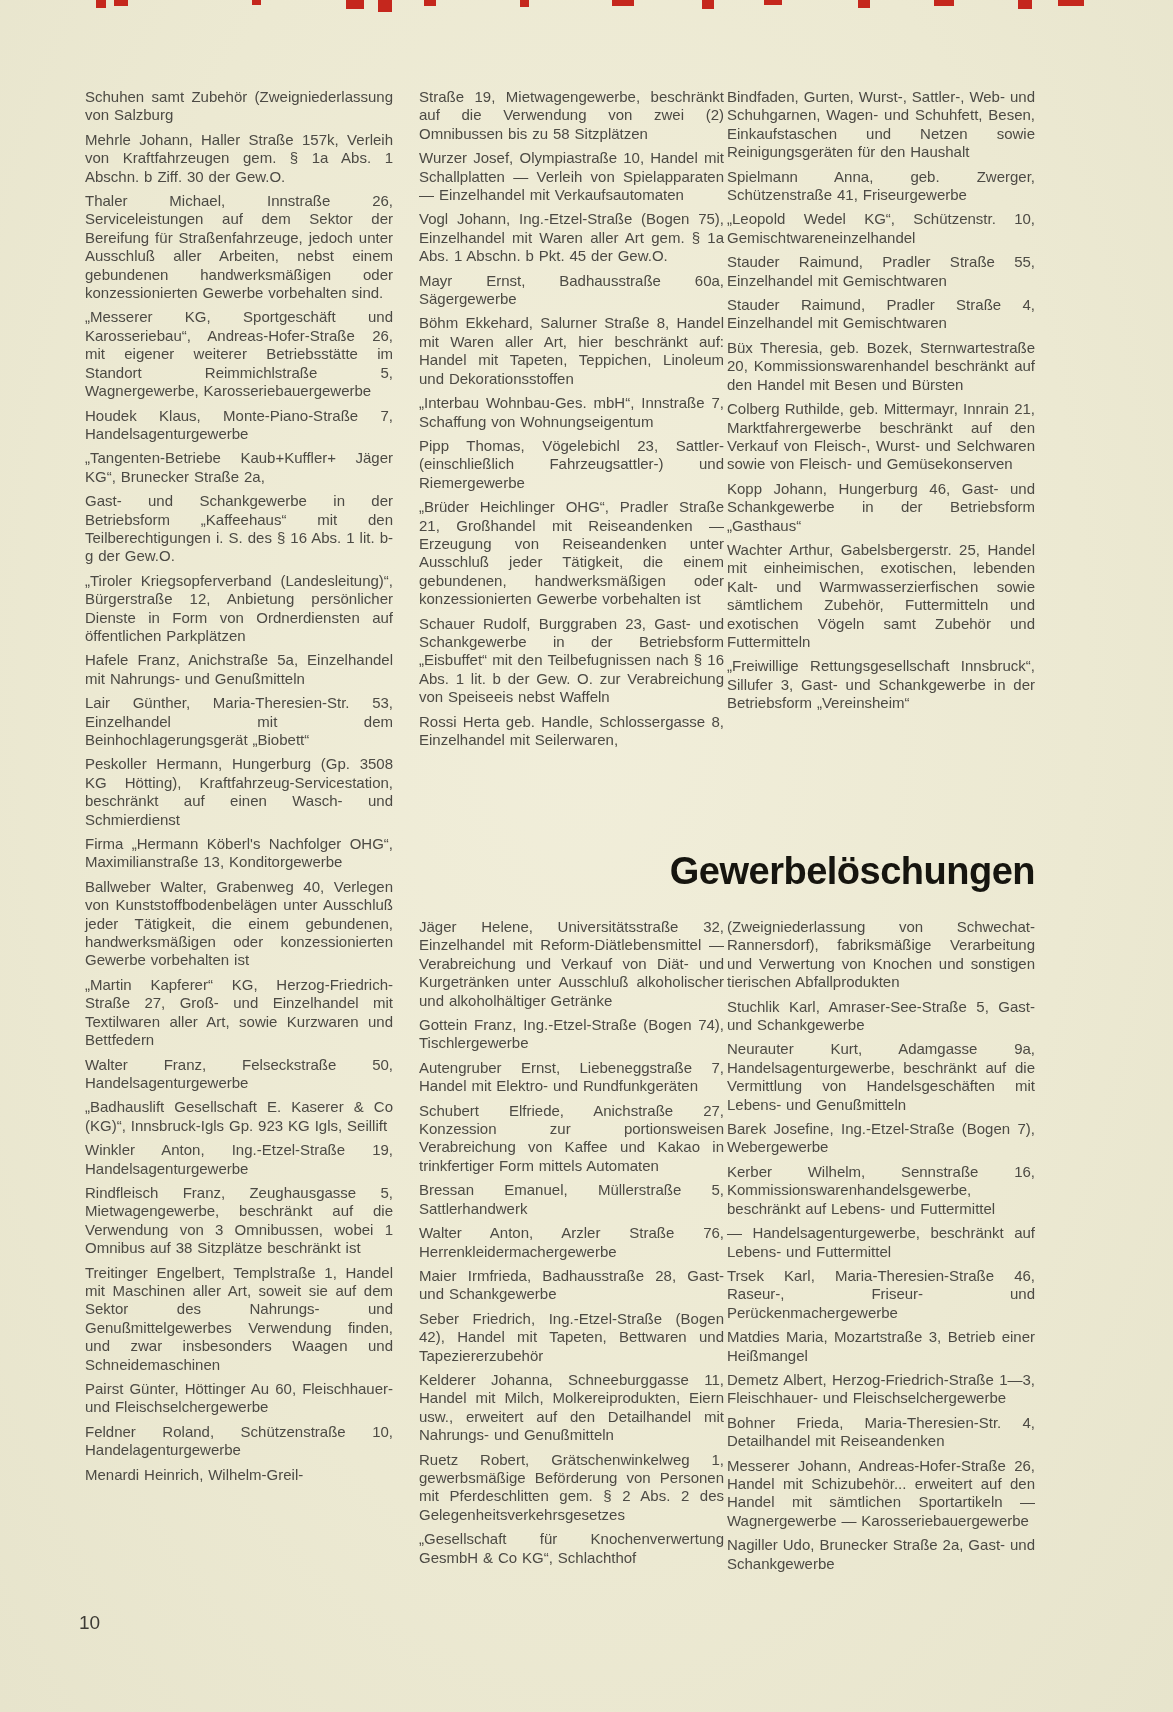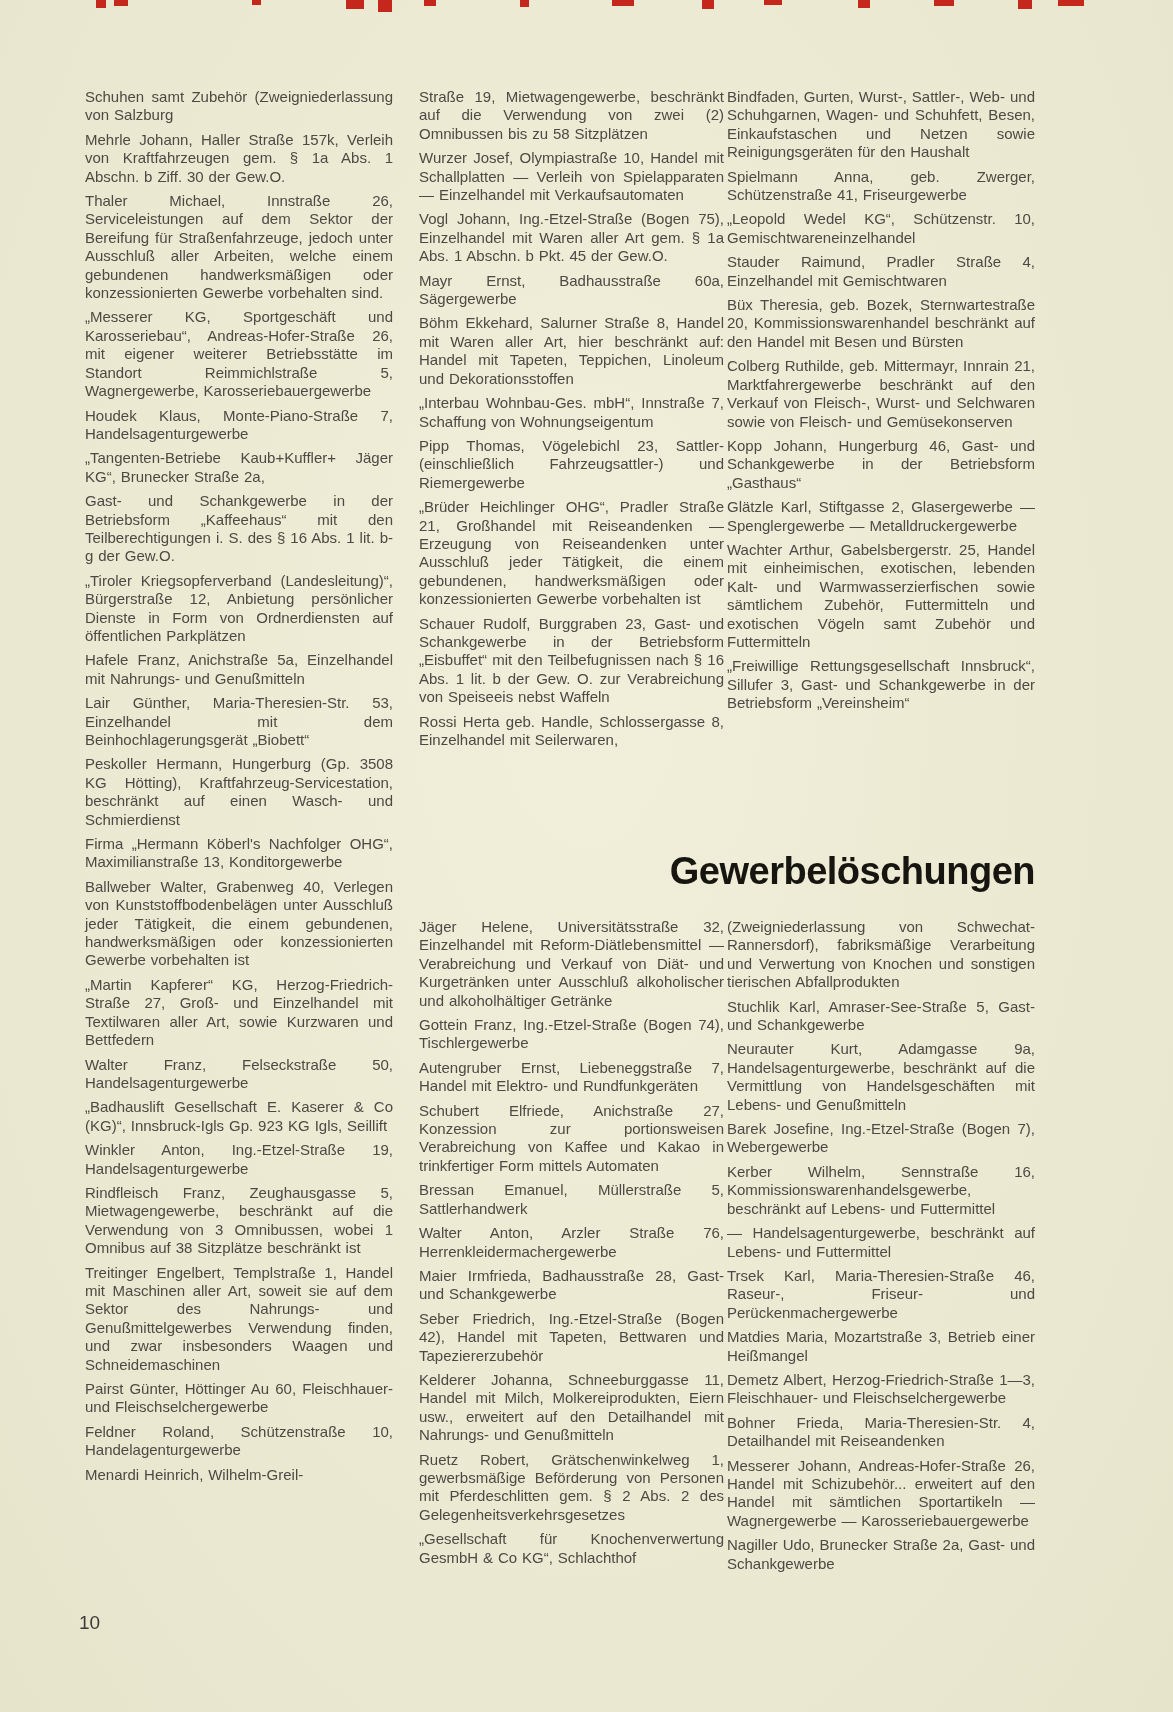--- a/index.html
+++ b/index.html
@@ -75,21 +75,21 @@
       <span style="left: 764px; width: 18px; height: 5px; background: rgb(197, 39, 29);"></span>
       <span style="left: 858px; width: 12px; height: 8px; background: rgb(197, 39, 29);"></span>
       <span style="left: 934px; width: 20px; height: 6px; background: rgb(197, 39, 29);"></span>
       <span style="left: 1018px; width: 14px; height: 9px; background: rgb(197, 39, 29);"></span>
       <span style="left: 1058px; width: 26px; height: 6px; background: rgb(197, 39, 29);"></span>
     </div>
 
   <div class="col col1">
       <p class="entry">Schuhen samt Zubehör (Zweigniederlassung von Salzburg</p>
       <p class="entry">Mehrle Johann, Haller Straße 157k, Verleih von Kraftfahrzeugen gem. § 1a Abs. 1 Abschn. b Ziff. 30 der Gew.O.</p>
-      <p class="entry">Thaler Michael, Innstraße 26, Serviceleistungen auf dem Sektor der Bereifung für Straßenfahrzeuge, jedoch unter Ausschluß aller Arbeiten, welche einem gebundenen handwerksmäßigen oder konzessionierten Gewerbe vorbehalten sind.</p>
+      <p class="entry">Thaler Michael, Innstraße 26, Serviceleistungen auf dem Sektor der Bereifung für Straßenfahrzeuge, jedoch unter Ausschluß aller Arbeiten, nebst einem gebundenen handwerksmäßigen oder konzessionierten Gewerbe vorbehalten sind.</p>
       <p class="entry">„Messerer KG, Sportgeschäft und Karosseriebau“, Andreas-Hofer-Straße 26, mit eigener weiterer Betriebsstätte im Standort Reimmichlstraße 5, Wagnergewerbe, Karosseriebauergewerbe</p>
       <p class="entry">Houdek Klaus, Monte-Piano-Straße 7, Handelsagenturgewerbe</p>
       <p class="entry">„Tangenten-Betriebe Kaub+Kuffler+ Jäger KG“, Brunecker Straße 2a,</p>
       <p class="entry">Gast- und Schankgewerbe in der Betriebsform „Kaffeehaus“ mit den Teilberechtigungen i. S. des § 16 Abs. 1 lit. b-g der Gew.O.</p>
       <p class="entry">„Tiroler Kriegsopferverband (Landesleitung)“, Bürgerstraße 12, Anbietung persönlicher Dienste in Form von Ordnerdiensten auf öffentlichen Parkplätzen</p>
       <p class="entry">Hafele Franz, Anichstraße 5a, Einzelhandel mit Nahrungs- und Genußmitteln</p>
       <p class="entry">Lair Günther, Maria-Theresien-Str. 53, Einzelhandel mit dem Beinhochlagerungsgerät „Biobett“</p>
       <p class="entry">Peskoller Hermann, Hungerburg (Gp. 3508 KG Hötting), Kraftfahrzeug-Servicestation, beschränkt auf einen Wasch- und Schmierdienst</p>
       <p class="entry">Firma „Hermann Köberl's Nachfolger OHG“, Maximilianstraße 13, Konditorgewerbe</p>
       <p class="entry">Ballweber Walter, Grabenweg 40, Verlegen von Kunststoffbodenbelägen unter Ausschluß jeder Tätigkeit, die einem gebundenen, handwerksmäßigen oder konzessionierten Gewerbe vorbehalten ist</p>
@@ -114,25 +114,25 @@
       <p class="entry">Pipp Thomas, Vögelebichl 23, Sattler- (einschließlich Fahrzeugsattler-) und Riemergewerbe</p>
       <p class="entry">„Brüder Heichlinger OHG“, Pradler Straße 21, Großhandel mit Reiseandenken — Erzeugung von Reiseandenken unter Ausschluß jeder Tätigkeit, die einem gebundenen, handwerksmäßigen oder konzessionierten Gewerbe vorbehalten ist</p>
       <p class="entry">Schauer Rudolf, Burggraben 23, Gast- und Schankgewerbe in der Betriebsform „Eisbuffet“ mit den Teilbefugnissen nach § 16 Abs. 1 lit. b der Gew. O. zur Verabreichung von Speiseeis nebst Waffeln</p>
       <p class="entry">Rossi Herta geb. Handle, Schlossergasse 8, Einzelhandel mit Seilerwaren,</p>
     </div>
 
   <div class="col col3">
       <p class="entry">Bindfaden, Gurten, Wurst-, Sattler-, Web- und Schuhgarnen, Wagen- und Schuhfett, Besen, Einkaufstaschen und Netzen sowie Reinigungsgeräten für den Haushalt</p>
       <p class="entry">Spielmann Anna, geb. Zwerger, Schützenstraße 41, Friseurgewerbe</p>
       <p class="entry">„Leopold Wedel KG“, Schützenstr. 10, Gemischtwareneinzelhandel</p>
+      <p class="entry">Stauder Raimund, Pradler Straße 55, Einzelhandel mit Gemischtwaren</p>
       <p class="entry">Stauder Raimund, Pradler Straße 4, Einzelhandel mit Gemischtwaren</p>
       <p class="entry">Büx Theresia, geb. Bozek, Sternwartestraße 20, Kommissionswarenhandel beschränkt auf den Handel mit Besen und Bürsten</p>
       <p class="entry">Colberg Ruthilde, geb. Mittermayr, Innrain 21, Marktfahrergewerbe beschränkt auf den Verkauf von Fleisch-, Wurst- und Selchwaren sowie von Fleisch- und Gemüsekonserven</p>
       <p class="entry">Kopp Johann, Hungerburg 46, Gast- und Schankgewerbe in der Betriebsform „Gasthaus“</p>
-      <p class="entry">Glätzle Karl, Stiftgasse 2, Glasergewerbe — Spenglergewerbe — Metalldruckergewerbe</p>
       <p class="entry">Wachter Arthur, Gabelsbergerstr. 25, Handel mit einheimischen, exotischen, lebenden Kalt- und Warmwasserzierfischen sowie sämtlichem Zubehör, Futtermitteln und exotischen Vögeln samt Zubehör und Futtermitteln</p>
       <p class="entry">„Freiwillige Rettungsgesellschaft Innsbruck“, Sillufer 3, Gast- und Schankgewerbe in der Betriebsform „Vereinsheim“</p>
     </div>
 
   <h1 class="heading">Gewerbelöschungen</h1>
 
   <div class="col col2 col2b">
       <p class="entry">Jäger Helene, Universitätsstraße 32, Einzelhandel mit Reform-Diätlebensmittel — Verabreichung und Verkauf von Diät- und Kurgetränken unter Ausschluß alkoholischer und alkoholhältiger Getränke</p>
       <p class="entry">Gottein Franz, Ing.-Etzel-Straße (Bogen 74), Tischlergewerbe</p>
       <p class="entry">Autengruber Ernst, Liebeneggstraße 7, Handel mit Elektro- und Rundfunkgeräten</p>

